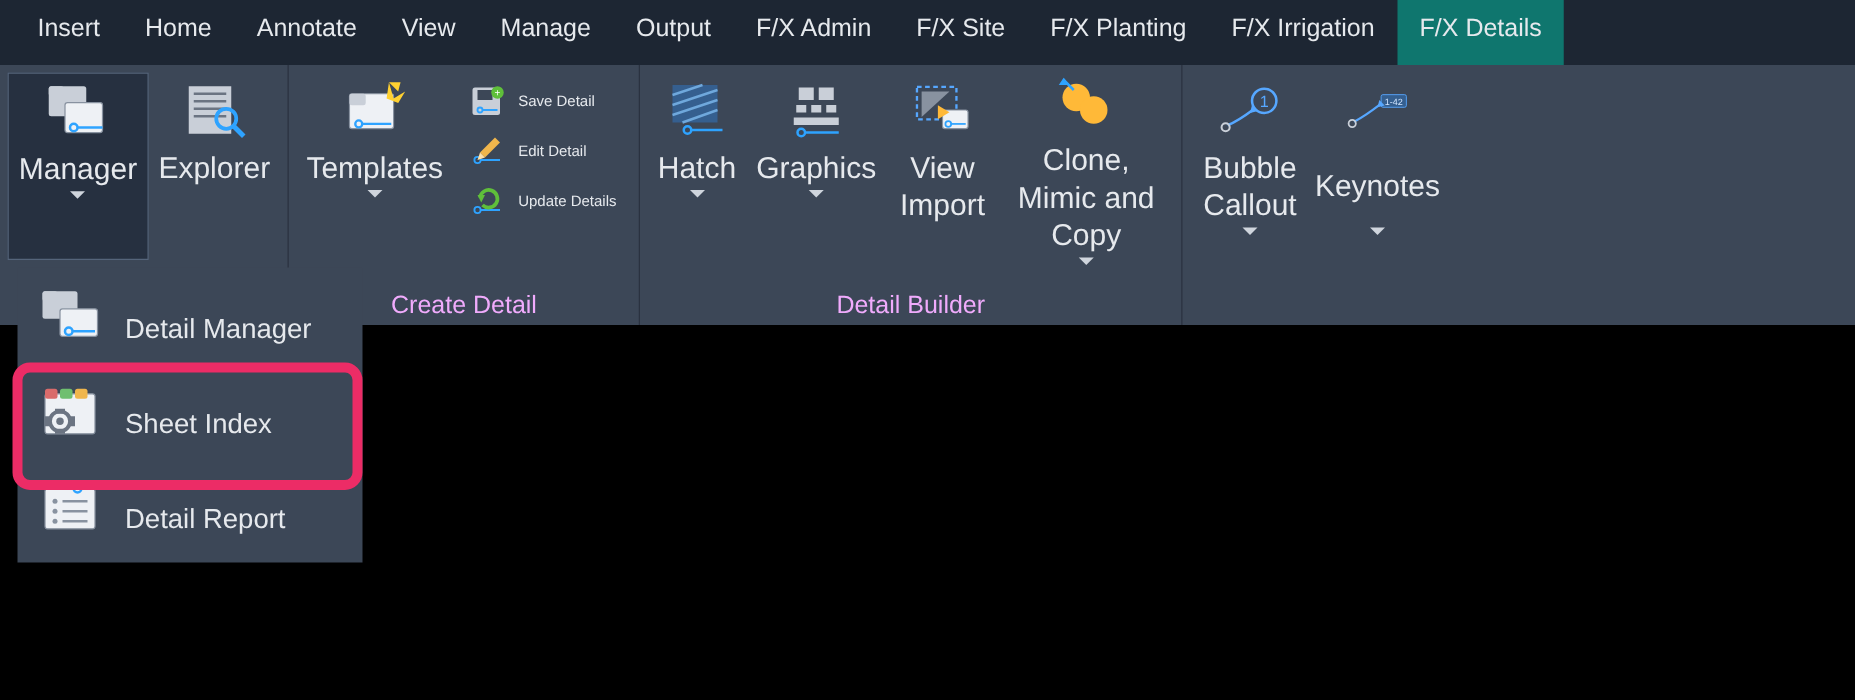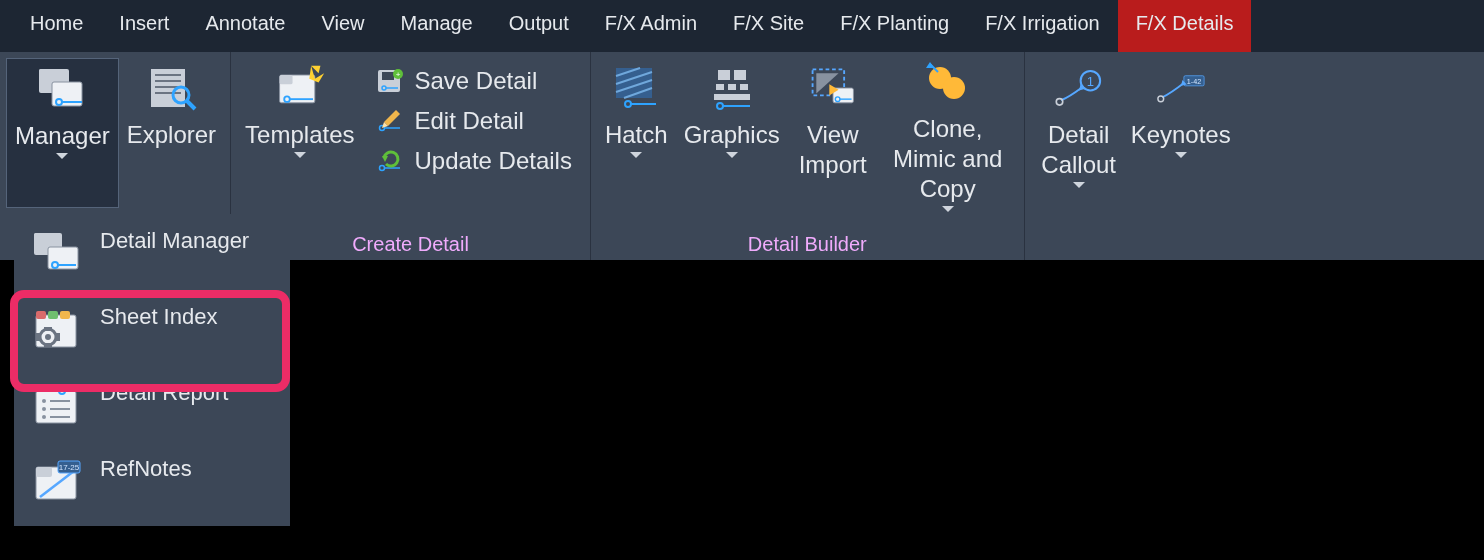--- a/index.html
+++ b/index.html
@@ -19,21 +19,21 @@
     height: 52px;
     padding-left: 12px;
   }
   .tab {
     padding: 12px 18px 10px 18px;
     cursor: pointer;
     color: #e6e9ed;
     white-space: nowrap;
   }
   .tab.active {
-    background: #b91c1c;
+    background: #0f766e;
   }
   .ribbon {
     display: flex;
     background: #3c4757;
     height: 208px;
     align-items: stretch;
   }
   .panel {
     display: flex;
     flex-direction: column;
@@ -70,35 +70,35 @@
     border-left: 6px solid transparent;
     border-right: 6px solid transparent;
     border-top: 6px solid #cfd5dd;
   }
   .smallstack { display:flex; flex-direction:column; gap:2px; padding:4px 6px; }
   .smallbtn {
     display:flex; align-items:center; gap:10px;
     padding: 4px 6px; cursor:pointer; white-space: nowrap;
   }
   .smallbtn .sico { width:30px; height:30px; display:flex; align-items:center; justify-content:center; }
-  .smallbtn .slbl { font-size:24px; }
+  .smallbtn .slbl { font-size:12px; }
 
   
   .dropdown {
     position: absolute;
     left: 14px;
     top: 214px;
     width: 276px;
     background: #3c4757;
     display:flex; flex-direction:column;
     padding-bottom:8px;
     z-index: 5;
   }
   .ditem {
-    display:flex; align-items:flex-start; gap:16px;
+    display:flex; align-items:flex-end; gap:16px;
     padding: 14px 16px;
     cursor:pointer;
     font-size:22px;
   }
   .ditem .dico { width:54px; height:48px; display:flex; align-items:center; justify-content:center; flex-shrink:0; }
   .highlight {
     position:absolute;
     left:10px; top:290px;
     width:280px; height:102px;
     border: 8px solid #ec2c66;
@@ -106,22 +106,22 @@
     pointer-events:none;
     z-index:10;
   }
 
   svg { display:block; }
 </style>
 </head>
 <body>
 
 <div class="tabbar">
+  <div class="tab">Insert</div>
   <div class="tab">Home</div>
-  <div class="tab">Insert</div>
   <div class="tab">Annotate</div>
   <div class="tab">View</div>
   <div class="tab">Manage</div>
   <div class="tab">Output</div>
   <div class="tab">F/X Admin</div>
   <div class="tab">F/X Site</div>
   <div class="tab">F/X Planting</div>
   <div class="tab">F/X Irrigation</div>
   <div class="tab active">F/X Details</div>
 </div>
@@ -285,24 +285,24 @@
       <div class="bigbtn" style="height:150px; width:96px;">
         <div class="ico">
           <svg width="64" height="46" viewBox="0 0 64 46">
             <circle cx="46" cy="14" r="12" fill="none" stroke="#56a7ff" stroke-width="2.5"></circle>
             <text x="46" y="20" font-size="16" fill="#56a7ff" text-anchor="middle">1</text>
             <path d="M 36 22 Q 20 34 10 38" fill="none" stroke="#56a7ff" stroke-width="2.5"></path>
             <polygon points="34,18 40,24 32,26" fill="#56a7ff"></polygon>
             <circle cx="8" cy="40" r="4" fill="none" stroke="#c9cfd8" stroke-width="2"></circle>
           </svg>
         </div>
-        <div class="lbl">Detail Callout</div>
-        <div class="caret"></div>
-      </div>
-      <div class="bigbtn" style="height:150px; width:108px;">
+        <div class="lbl">Bubble Callout</div>
+        <div class="caret"></div>
+      </div>
+      <div class="bigbtn" style="height:150px; width:108px;gap:15px;">
         <div class="ico">
           <svg width="72" height="46" viewBox="0 0 72 46">
             <rect x="40" y="6" width="28" height="14" rx="2" fill="#355f8f" stroke="#56a7ff"></rect>
             <text x="54" y="17" font-size="10" fill="#cfe4ff" text-anchor="middle">1-42</text>
             <path d="M 40 16 Q 22 30 10 36" fill="none" stroke="#56a7ff" stroke-width="2.5"></path>
             <polygon points="38,12 44,18 36,20" fill="#56a7ff"></polygon>
             <circle cx="8" cy="38" r="4" fill="none" stroke="#c9cfd8" stroke-width="2"></circle>
           </svg>
         </div>
         <div class="lbl">Keynotes</div>
@@ -353,27 +353,15 @@
         <circle cx="14" cy="20" r="2" fill="#8892a0"></circle>
         <line x1="20" y1="20" x2="40" y2="20" stroke="#8892a0" stroke-width="2"></line>
         <circle cx="14" cy="28" r="2" fill="#8892a0"></circle>
         <line x1="20" y1="28" x2="40" y2="28" stroke="#8892a0" stroke-width="2"></line>
         <circle cx="14" cy="36" r="2" fill="#8892a0"></circle>
         <line x1="20" y1="36" x2="40" y2="36" stroke="#8892a0" stroke-width="2"></line>
       </svg>
     </div>
     <div>Detail Report</div>
   </div>
-  <div class="ditem">
-    <div class="dico">
-      <svg width="54" height="46" viewBox="0 0 54 46">
-        <rect x="6" y="10" width="40" height="32" rx="2" fill="#eef1f5" stroke="#8892a0"></rect>
-        <rect x="6" y="10" width="16" height="10" rx="2" fill="#c9cfd8"></rect>
-        <path d="M 10 40 L 44 14" stroke="#56a7ff" stroke-width="2.5"></path>
-        <rect x="28" y="4" width="22" height="12" rx="2" fill="#355f8f" stroke="#56a7ff"></rect>
-        <text x="39" y="13" font-size="8" fill="#cfe4ff" text-anchor="middle">17-25</text>
-      </svg>
-    </div>
-    <div>RefNotes</div>
-  </div>
 </div>
 
 <div class="highlight"></div>
 
 </body></html>

